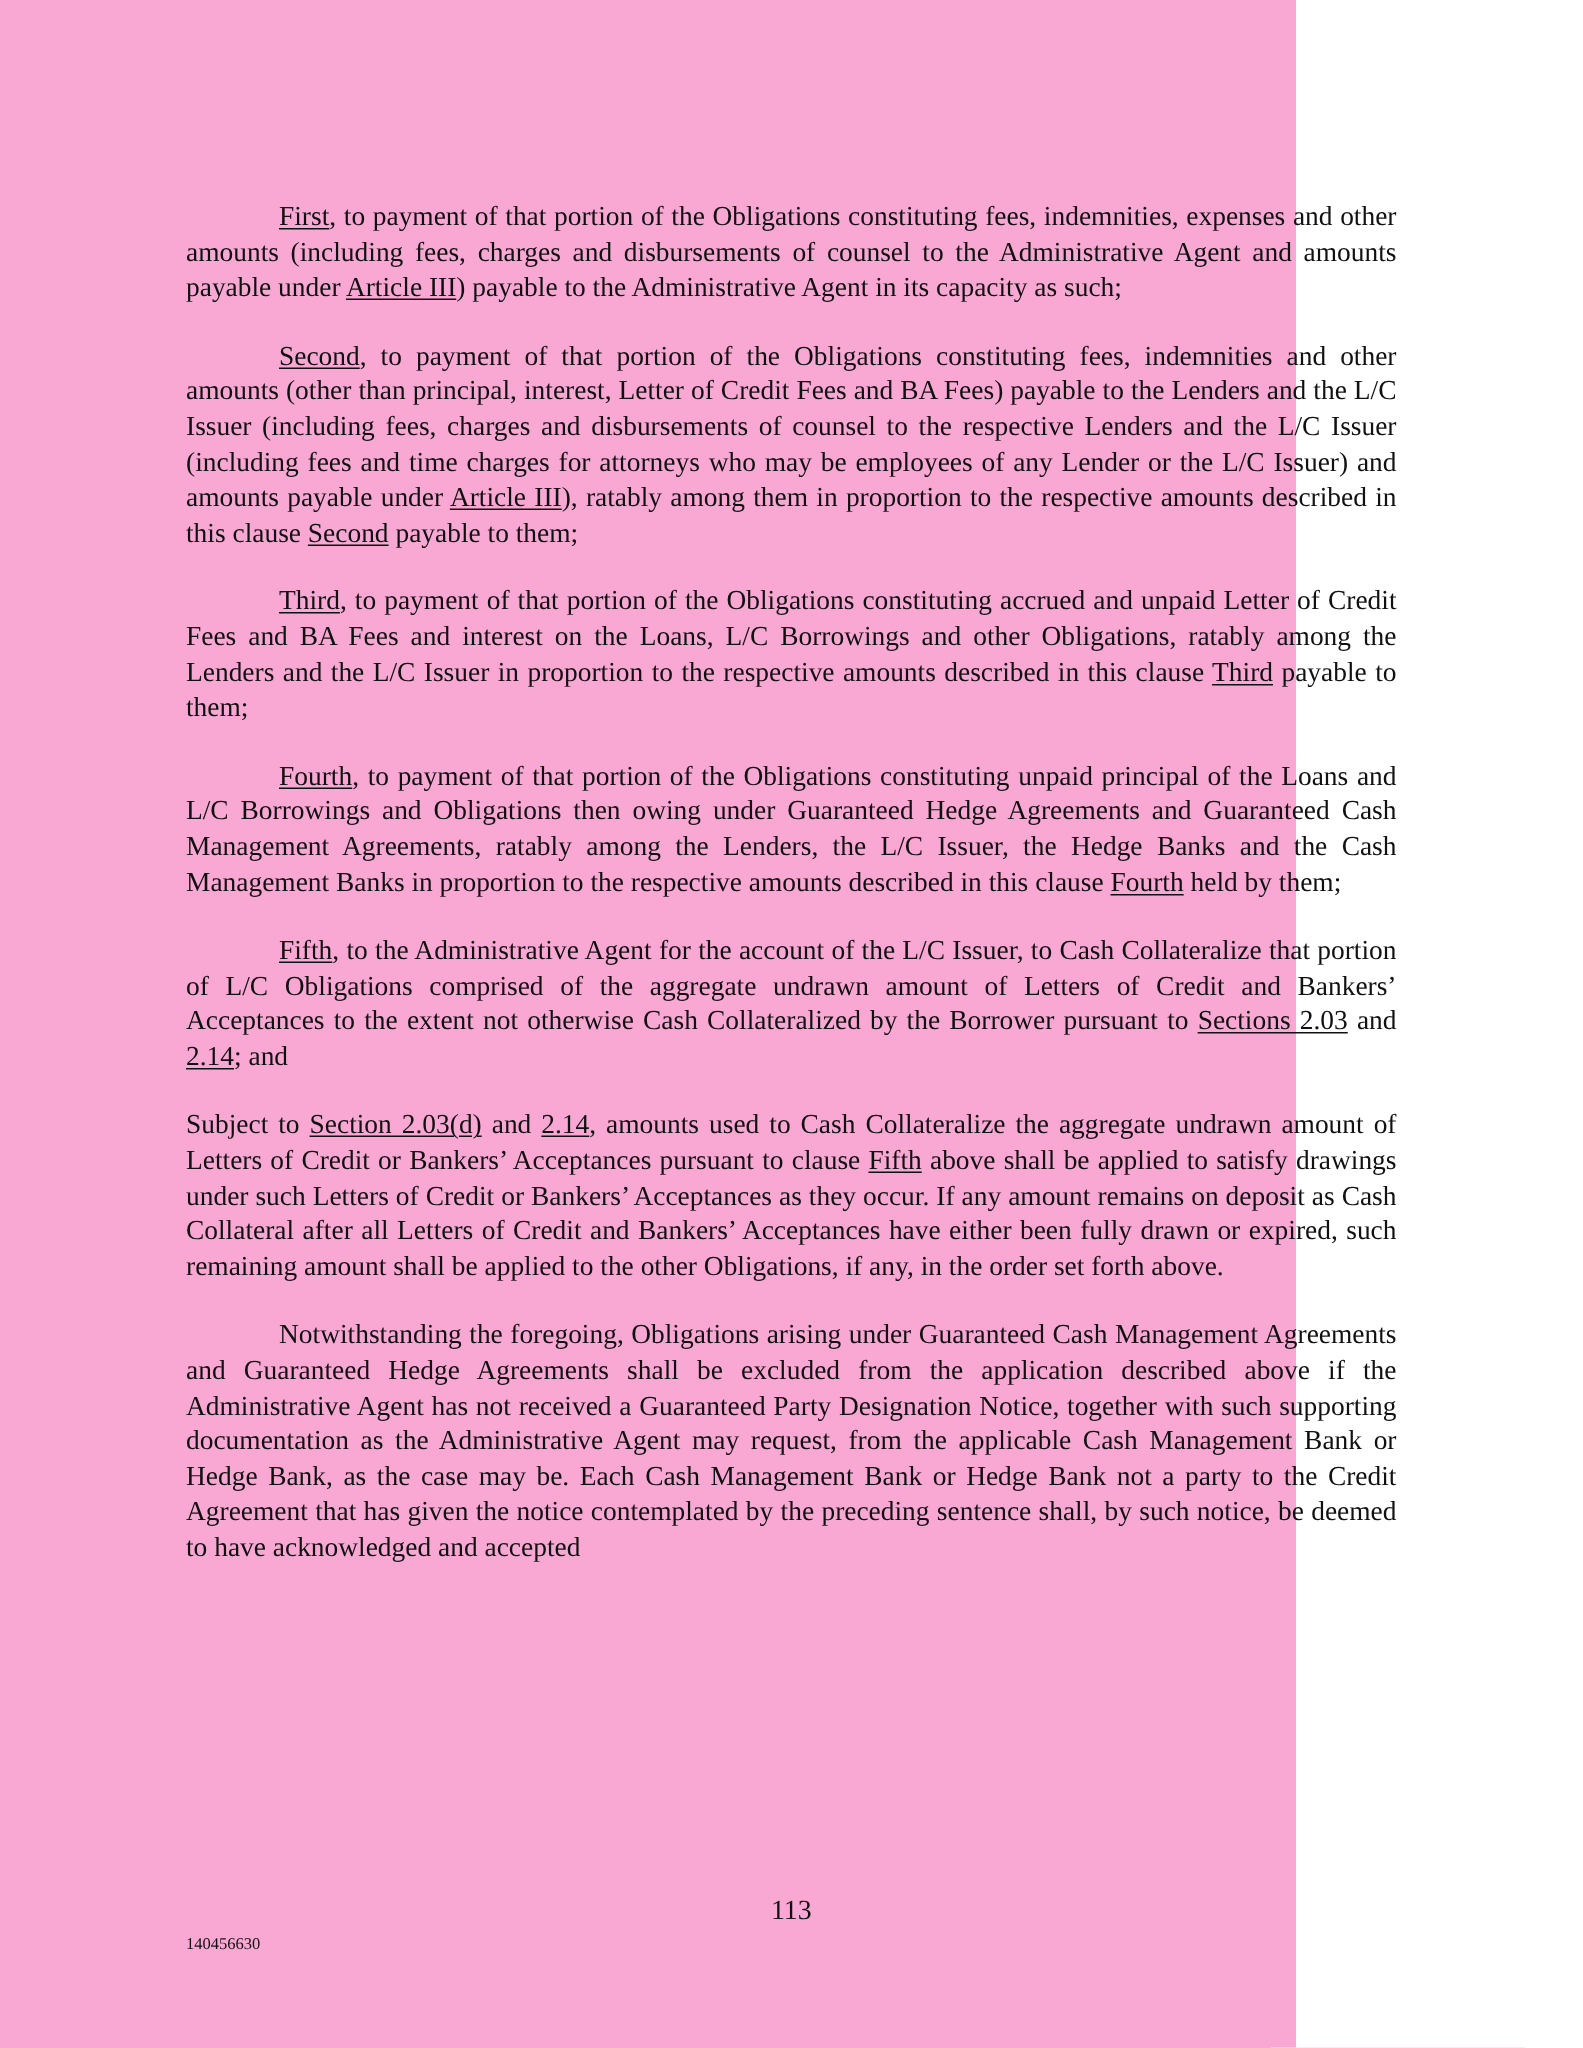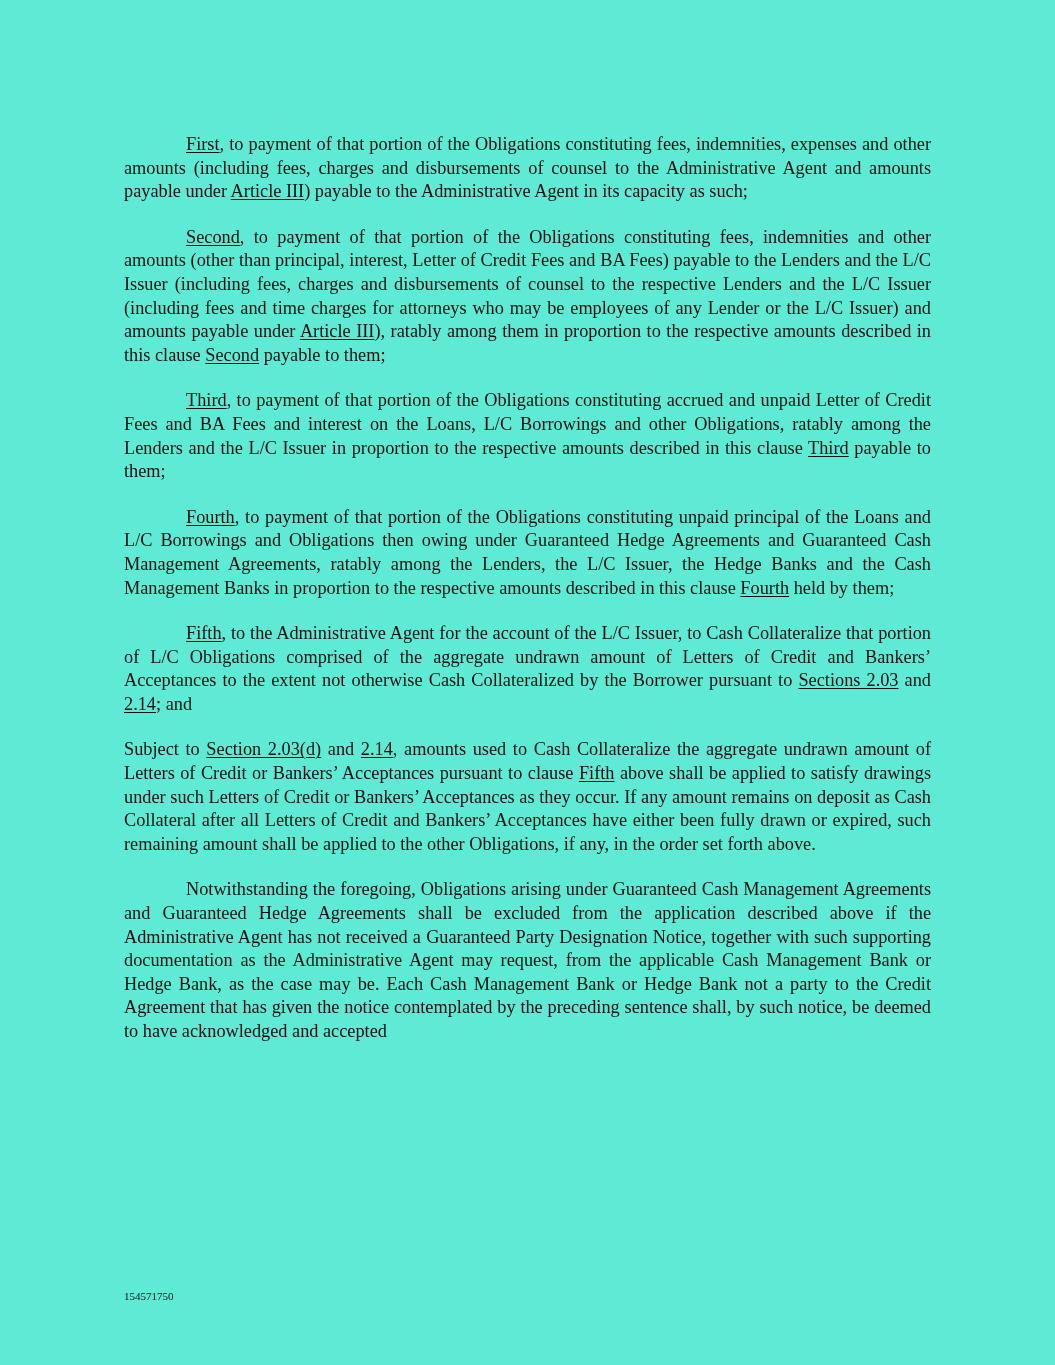--- a/index.html
+++ b/index.html
@@ -1,17 +1,17 @@
 <!DOCTYPE html>
 <html><head>
 <meta charset="utf-8">
 <style>
   html, body { margin:0; padding:0; background:#ffffff; }
   body { width:1055px; height:1365px; position:relative; overflow:hidden; }
-  .page { position:absolute; left:0; top:0; width:1055px; height:1365px; background:#5eead4; }
+  .page { position:absolute; left:0; top:0; width:864px; height:1365px; background:#f9a8d4; }
   .content {
     position:absolute; left:124px; top:133px; width:807px;
     font-family:"Liberation Serif", serif; font-size:18.3px; line-height:23.6px;
     color:#111; text-align:justify;
   }
   .para { margin:0 0 22px 0; text-indent:62px; }
   .para.noindent { text-indent:0; }
   .u { text-decoration:underline; text-underline-offset:2px; text-decoration-thickness:1px; }
   .pagenum { position:absolute; left:0; width:1055px; top:1264px; text-align:center;
     font-family:"Liberation Serif", serif; font-size:18.5px; color:#111; }
@@ -24,14 +24,15 @@
 <div class="page">
   <div class="content" id="content">
       <p class="para"><span class="u">First</span><span>, to payment of that portion of the Obligations constituting fees, indemnities, expenses and other amounts (including fees, charges and disbursements of counsel to the Administrative Agent and amounts payable under </span><span class="u">Article III</span><span>) payable to the Administrative Agent in its capacity as such;</span></p>
       <p class="para"><span class="u">Second</span><span>, to payment of that portion of the Obligations constituting fees, indemnities and other amounts (other than principal, interest, Letter of Credit Fees and BA Fees) payable to the Lenders and the L/C Issuer (including fees, charges and disbursements of counsel to the respective Lenders and the L/C Issuer (including fees and time charges for attorneys who may be employees of any Lender or the L/C Issuer) and amounts payable under </span><span class="u">Article III</span><span>), ratably among them in proportion to the respective amounts described in this clause </span><span class="u">Second</span><span> payable to them;</span></p>
       <p class="para"><span class="u">Third</span><span>, to payment of that portion of the Obligations constituting accrued and unpaid Letter of Credit Fees and BA Fees and interest on the Loans, L/C Borrowings and other Obligations, ratably among the Lenders and the L/C Issuer in proportion to the respective amounts described in this clause </span><span class="u">Third</span><span> payable to them;</span></p>
       <p class="para"><span class="u">Fourth</span><span>, to payment of that portion of the Obligations constituting unpaid principal of the Loans and L/C Borrowings and Obligations then owing under Guaranteed Hedge Agreements and Guaranteed Cash Management Agreements, ratably among the Lenders, the L/C Issuer, the Hedge Banks and the Cash Management Banks in proportion to the respective amounts described in this clause </span><span class="u">Fourth</span><span> held by them;</span></p>
       <p class="para"><span class="u">Fifth</span><span>, to the Administrative Agent for the account of the L/C Issuer, to Cash Collateralize that portion of L/C Obligations comprised of the aggregate undrawn amount of Letters of Credit and Bankers’ Acceptances to the extent not otherwise Cash Collateralized by the Borrower pursuant to </span><span class="u">Sections 2.03</span><span> and </span><span class="u">2.14</span><span>; and</span></p>
       <p class="para noindent"><span>Subject to </span><span class="u">Section 2.03(d)</span><span> and </span><span class="u">2.14</span><span>, amounts used to Cash Collateralize the aggregate undrawn amount of Letters of Credit or Bankers’ Acceptances pursuant to clause </span><span class="u">Fifth</span><span> above shall be applied to satisfy drawings under such Letters of Credit or Bankers’ Acceptances as they occur. If any amount remains on deposit as Cash Collateral after all Letters of Credit and Bankers’ Acceptances have either been fully drawn or expired, such remaining amount shall be applied to the other Obligations, if any, in the order set forth above.</span></p>
       <p class="para"><span>Notwithstanding the foregoing, Obligations arising under Guaranteed Cash Management Agreements and Guaranteed Hedge Agreements shall be excluded from the application described above if the Administrative Agent has not received a Guaranteed Party Designation Notice, together with such supporting documentation as the Administrative Agent may request, from the applicable Cash Management Bank or Hedge Bank, as the case may be.  Each Cash Management Bank or Hedge Bank not a party to the Credit Agreement that has given the notice contemplated by the preceding sentence shall, by such notice, be deemed to have acknowledged and accepted</span></p>
     </div>
-  <div class="docid">154571750</div>
+  <div class="pagenum">113</div>
+  <div class="docid">140456630</div>
 </div>
 
 </body></html>

